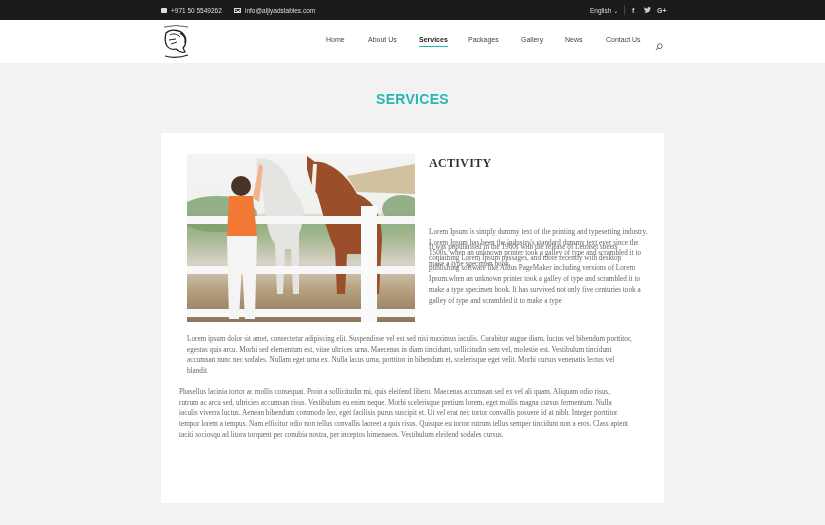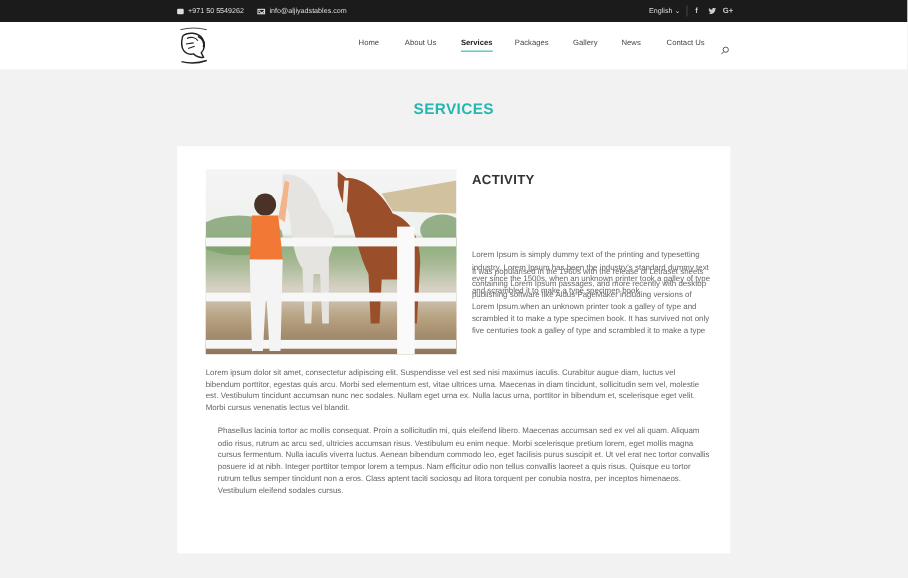--- a/index.html
+++ b/index.html
@@ -23,28 +23,28 @@
   .logo { position: absolute; left: 160px; top: 3px; width: 32px; height: 38px; }
   .nav-item { position: absolute; top: 16px; font-size: 7px; color: #444; white-space: nowrap; cursor: pointer; }
   .nav-item.active { color: #222; font-weight: bold; }
   .nav-item.active::after { content: ""; position: absolute; left: 0; right: 0; bottom: -4px; height: 1.5px; background: #26b8b0; }
   .search-ico { position: absolute; left: 655px; top: 17px; width: 8px; height: 8px; }
 
   
   .page-title { position: absolute; left: 0; width: 825px; top: 91px; text-align: center; font-size: 14px; font-weight: bold; color: #26b8b0; letter-spacing: 0.3px; }
 
   
-  .card { position: absolute; left: 161px; top: 133px; width: 503px; height: 370px; background: #fff; }
+  .card { position: absolute; left: 161px; top: 133px; width: 503px; height: 370px; background: #fff; font-family: Liberation Serif, serif; }
   .photo { position: absolute; left: 26px; top: 21px; width: 228px; height: 168px; overflow: hidden; background: linear-gradient(180deg, #f4f4f4 0%, #eef1ee 35%, #8fae7e 40%, #a5b892 50%, #d8d2c6 65%, #b7a282 80%, #8f7658 100%); }
   .activity-title { position: absolute; left: 268px; top: 23px; font-size: 12px; font-weight: bold; color: #333; letter-spacing: 0.3px; }
   .p { position: absolute; font-size: 7.2px; line-height: 10.7px; color: #666; }
   .p1 { left: 268px; top: 46px; width: 220px; margin-top: 48px; }
   .p2 { left: 268px; top: 109px; width: 220px; }
   .p3 { left: 26px; top: 201px; width: 450px; }
-  .p4 { left: 37px; top: 254px; width: 450px; }
+  .p4 { left: 18px; top: 254px; width: 450px; }
   .p5 { left: 26px; top: 328px; width: 450px; }
 </style>
 </head>
 <body>
 
 <div class="topbar">
   <div class="contact" style="left:161px;">
     <span class="ico phone-ico"></span>
     <span>+971 50 5549262</span>
   </div>

